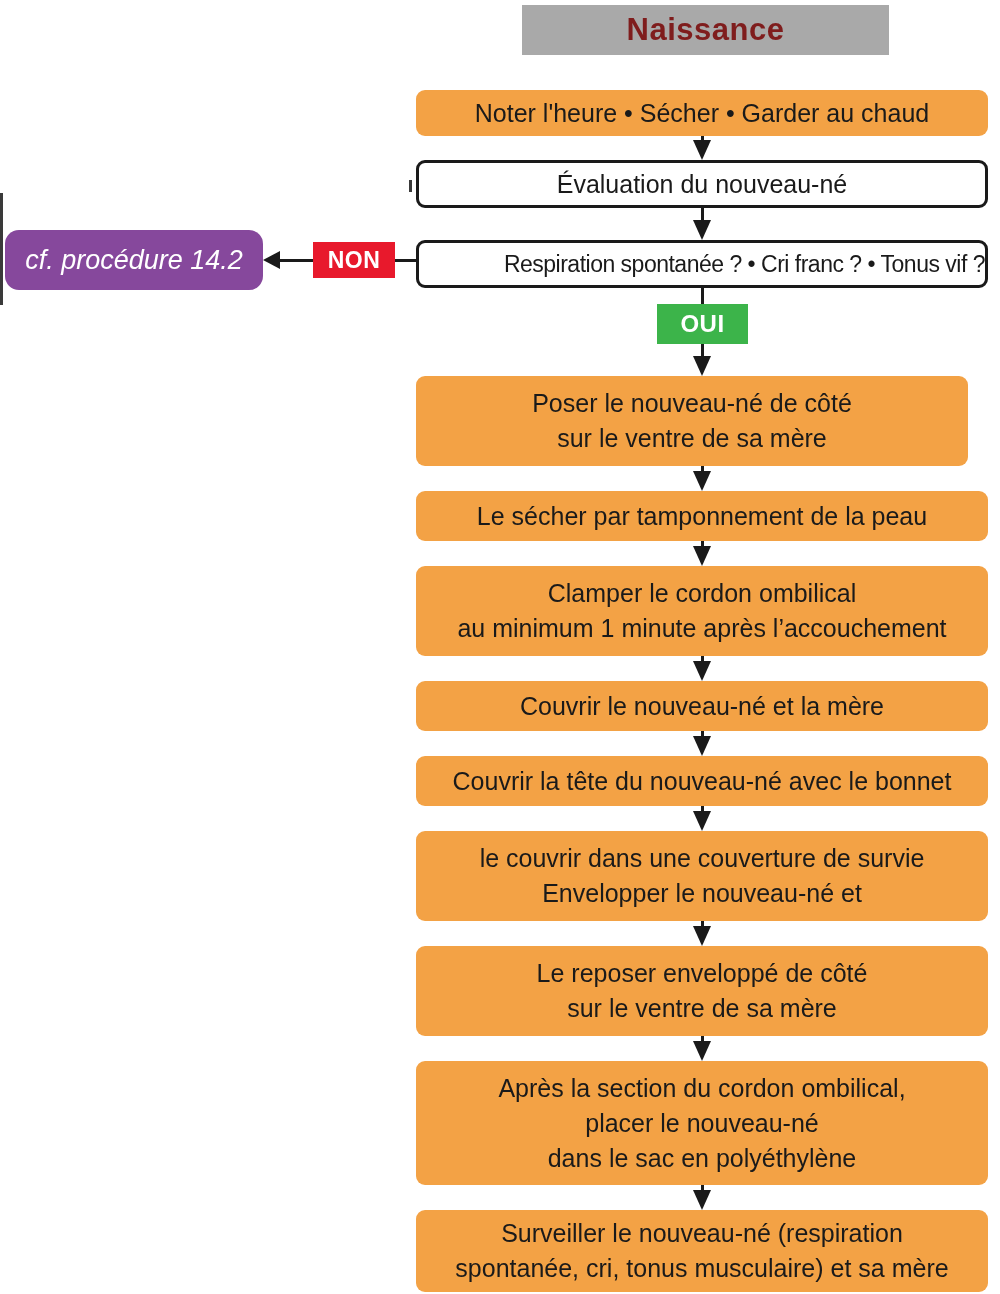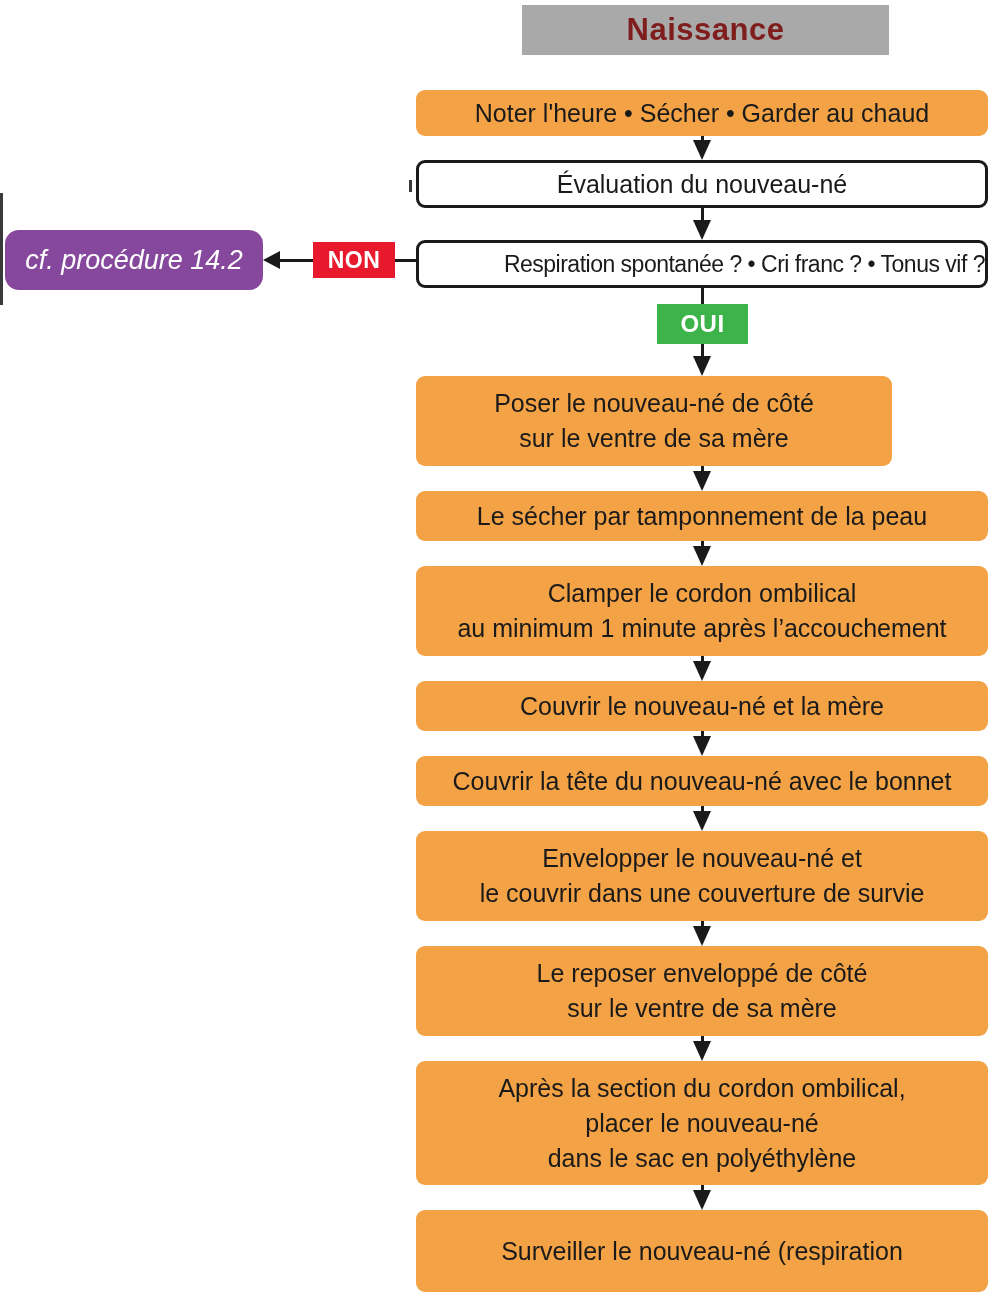--- a/index.html
+++ b/index.html
@@ -136,21 +136,21 @@
   </div>
 
   <div class="varrow" style="left:693px;top:288px;height:88px;">
     <i class="vl"></i>
     <i class="vh"></i>
   </div>
   <div class="node green" style="left:657px;top:304px;width:91px;height:40px;">
     <span>OUI</span>
   </div>
 
-  <div class="node orange" style="left:416px;top:376px;width:476px;height:90px;">
+  <div class="node orange" style="left:416px;top:376px;width:552px;height:90px;">
     <span>Poser le nouveau-né de côté</span>
     <span>sur le ventre de sa mère</span>
   </div>
   <div class="varrow" style="left:693px;top:466px;height:25px;">
     <i class="vl"></i>
       <i class="vh"></i>
   </div>
 
   <div class="node orange" style="left:416px;top:491px;width:572px;height:50px;">
     <span>Le sécher par tamponnement de la peau</span>
@@ -179,22 +179,22 @@
 
   <div class="node orange" style="left:416px;top:756px;width:572px;height:50px;">
     <span>Couvrir la tête du nouveau-né avec le bonnet</span>
   </div>
   <div class="varrow" style="left:693px;top:806px;height:25px;">
     <i class="vl"></i>
       <i class="vh"></i>
   </div>
 
   <div class="node orange" style="left:416px;top:831px;width:572px;height:90px;">
+    <span>le couvrir dans une couverture de survie</span>
     <span>Envelopper le nouveau-né et</span>
-    <span>le couvrir dans une couverture de survie</span>
   </div>
   <div class="varrow" style="left:693px;top:921px;height:25px;">
     <i class="vl"></i>
       <i class="vh"></i>
   </div>
 
   <div class="node orange" style="left:416px;top:946px;width:572px;height:90px;">
     <span>Le reposer enveloppé de côté</span>
     <span>sur le ventre de sa mère</span>
   </div>
@@ -208,15 +208,16 @@
     <span>placer le nouveau-né</span>
     <span>dans le sac en polyéthylène</span>
   </div>
   <div class="varrow" style="left:693px;top:1185px;height:25px;">
     <i class="vl"></i>
       <i class="vh"></i>
   </div>
 
   <div class="node orange" style="left:416px;top:1210px;width:572px;height:82px;">
     <span>Surveiller le nouveau-né (respiration</span>
+    <span>spontanée, cri, tonus musculaire) et sa mère</span>
   </div>
 
 </div>
 
 </body></html>

